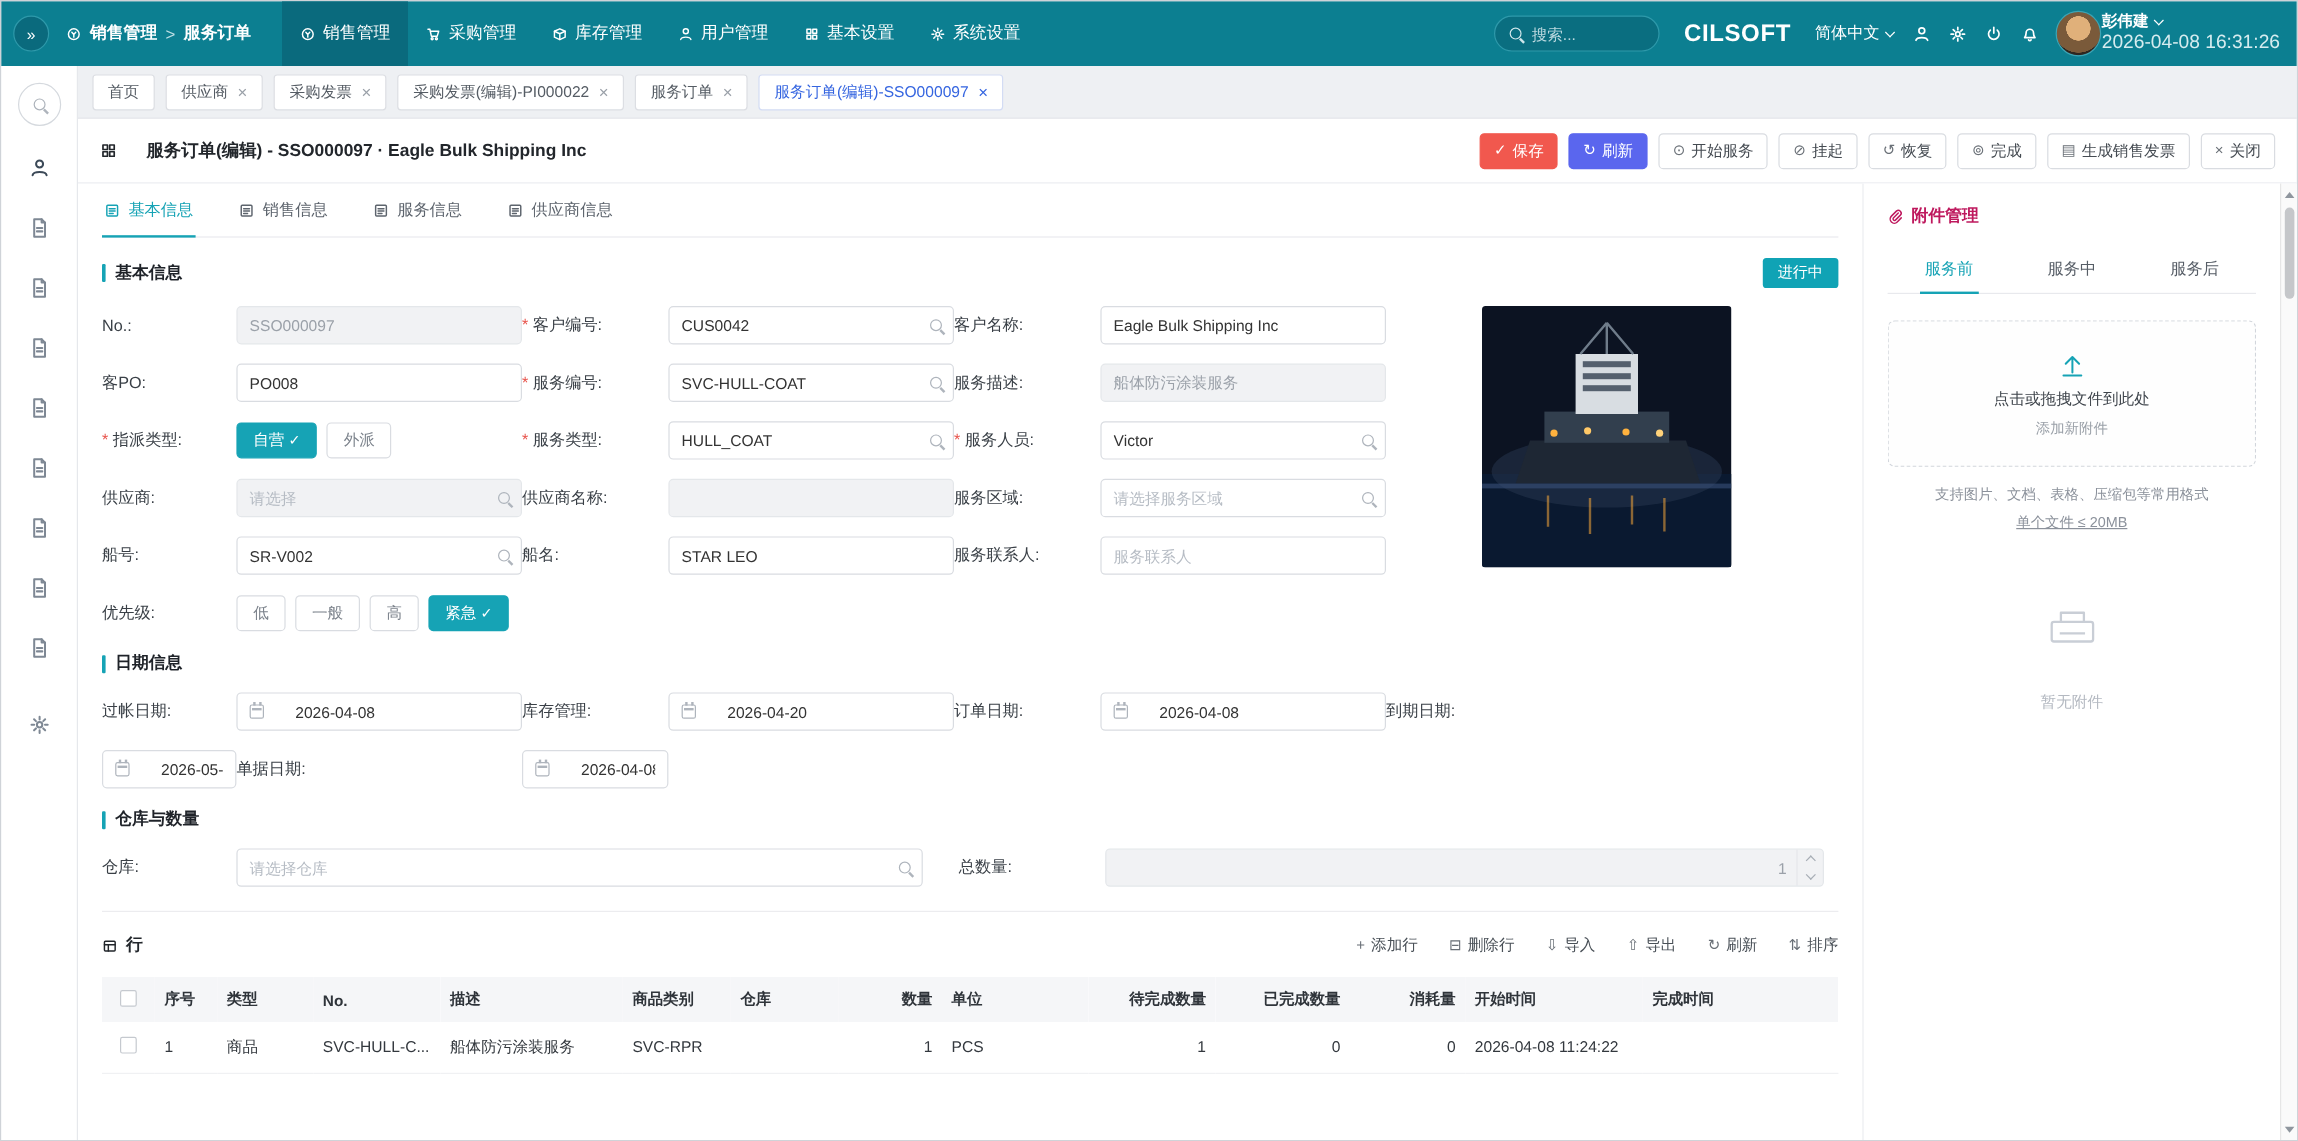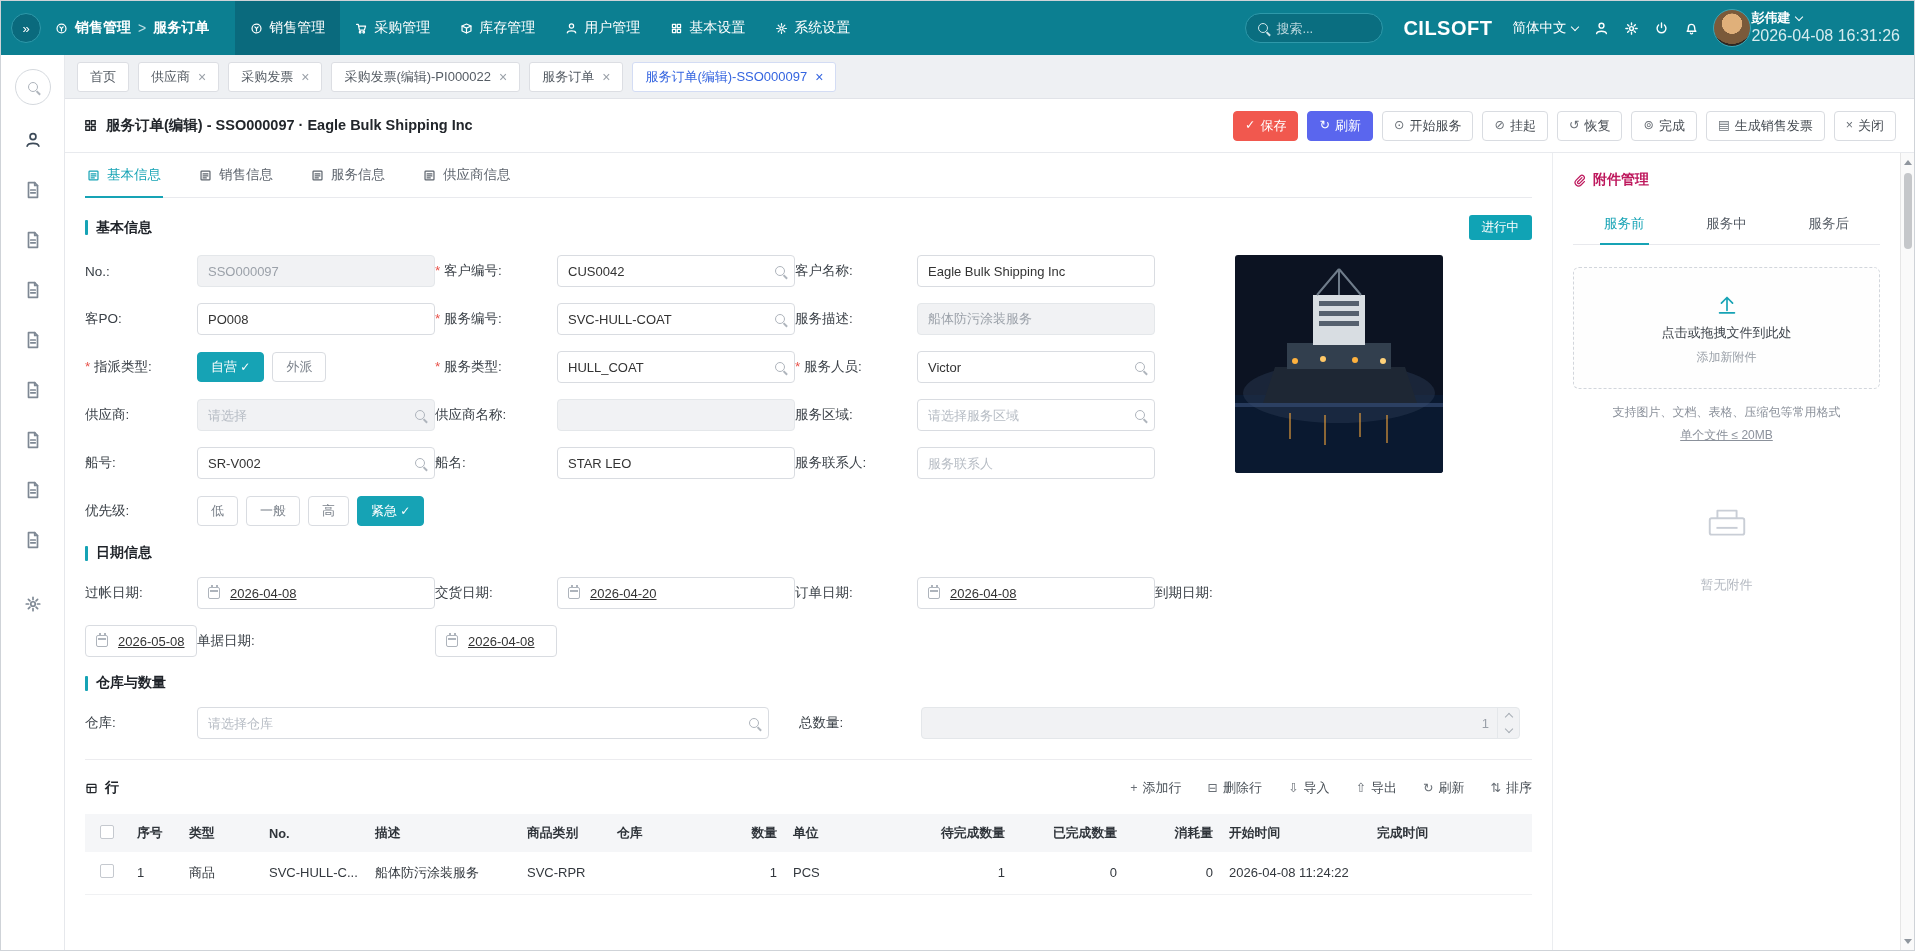--- a/index.html
+++ b/index.html
@@ -54,21 +54,21 @@
 
   
   .tabbar { height:44px; background:#eef0f3; border-bottom:1px solid #e1e3e8; display:flex; align-items:center; gap:9px; padding:0 12px; flex:0 0 auto; }
   .wtab { background:#fff; border:1px solid #dcdee3; border-radius:3px; height:30px; display:flex; align-items:center; gap:8px; padding:0 12px; font-size:13px; color:#555c64; cursor:pointer; white-space:nowrap; }
   .wtab .tab-close { color:#9aa0a8; font-size:14px; line-height:1; }
   .wtab.active { color:#3565e0; border-color:#d3dcf4; }
   .wtab.active .tab-close { color:#3565e0; }
 
   
   .page-header { height:54px; background:#fff; border-bottom:1px solid #e8eaee; display:flex; align-items:center; justify-content:space-between; padding:0 18px; flex:0 0 auto; }
-  .ph-title { display:flex; align-items:center; gap:8px; font-size:14.5px; font-weight:bold; color:#22262b; white-space:nowrap; }
+  .ph-title { display:flex; align-items:center; gap:24px; font-size:14.5px; font-weight:bold; color:#22262b; white-space:nowrap; }
   .ph-actions { display:flex; align-items:center; gap:9px; }
   .btn { height:30px; border-radius:4px; border:1px solid #d9dce1; background:#fff; color:#454b52; font-size:13px; padding:0 11px; display:flex; align-items:center; gap:5px; cursor:pointer; font-family:inherit; white-space:nowrap; }
   .btn .glyph { font-size:12.5px; color:#6a7077; }
   .btn.red { background:#f1584e; border-color:#f1584e; color:#fff; } .btn.red .glyph{ color:#fff; }
   .btn.blue { background:#5a66ee; border-color:#5a66ee; color:#fff; } .btn.blue .glyph{ color:#fff; }
 
   
   .content-row { flex:1; display:flex; min-height:0; background:#fff; }
   .main-area { flex:1; min-width:0; padding:0 20px 16px 20px; overflow:hidden; }
 
@@ -84,21 +84,21 @@
 
   .form-grid { display:grid; grid-template-columns:112px 238px 122px 238px 122px 238px 1fr; grid-auto-rows:32px; row-gap:16px; align-items:center; }
   .flabel { font-size:13.5px; color:#3a4047; padding-right:8px; white-space:nowrap; }
   .flabel.req::before { content:'* '; color:#e8524a; }
   .fctrl { position:relative; height:32px; }
   .inp { width:100%; height:32px; border:1px solid #d9dce1; border-radius:4px; padding:0 10px; font-size:13px; color:#333; background:#fff; outline:none; font-family:inherit; }
   .inp::placeholder { color:#b6bcc4; }
   .inp.dis { background:#f1f2f4; color:#9ba1a9; border-color:#e4e7ea; }
   .has-sico .inp { padding-right:28px; }
   .fctrl .icon-search { position:absolute; right:10px; top:11px; }
-  .has-cico .inp { padding-left:32px;text-decoration:underline; }
+  .has-cico .inp { padding-left:48px; }
   .fctrl .icon-cal { position:absolute; left:11px; top:10px; }
   .opt-group { display:flex; gap:8px; align-items:center; height:32px; }
   .opt { height:30px; padding:0 13px; border:1px solid #d9dce1; border-radius:4px; background:#fff; color:#7b828b; font-size:13px; cursor:pointer; font-family:inherit; white-space:nowrap; }
   .opt.active { background:#16a3b5; border-color:#16a3b5; color:#fff; }
   .opt.active::after { content:' ✓'; font-size:12px; }
   .ship-photo { grid-column:7; grid-row:1 / span 5; justify-self:start; margin-left:80px; width:208px; height:218px; border-radius:3px; overflow:hidden; align-self:start; }
 
   .wh-grid { display:grid; grid-template-columns:112px 602px 122px 1fr; grid-auto-rows:32px; align-items:center; margin-right:12px; }
   .qty-inp { text-align:right; padding-right:30px; }
   .spin { position:absolute; right:1px; top:1px; bottom:1px; width:22px; border-left:1px solid #e4e7ea; display:flex; flex-direction:column; }
@@ -540,21 +540,21 @@
 
           <div class="sec-head">
             <div class="sec-title">
                 <span class="bar"></span>
                 <span>日期信息</span>
               </div>
           </div>
           <div class="form-grid">
             <label class="flabel">过帐日期:</label>
             <div class="fctrl has-cico"><span class="icon-cal"></span><input class="inp" value="2026-04-08" style=""></div>
-            <label class="flabel">交货日期:</label>
+            <label class="flabel">库存管理:</label>
             <div class="fctrl has-cico"><span class="icon-cal"></span><input class="inp" value="2026-04-20" style=""></div>
             <label class="flabel">订单日期:</label>
             <div class="fctrl has-cico"><span class="icon-cal"></span><input class="inp" value="2026-04-08" style=""></div>
 
             <label class="flabel">到期日期:</label>
             <div class="fctrl has-cico"><span class="icon-cal"></span><input class="inp" value="2026-05-08" style=""></div>
             <label class="flabel">单据日期:</label>
             <div class="fctrl has-cico"><span class="icon-cal"></span><input class="inp" value="2026-04-08" style=""></div>
           </div>
 

